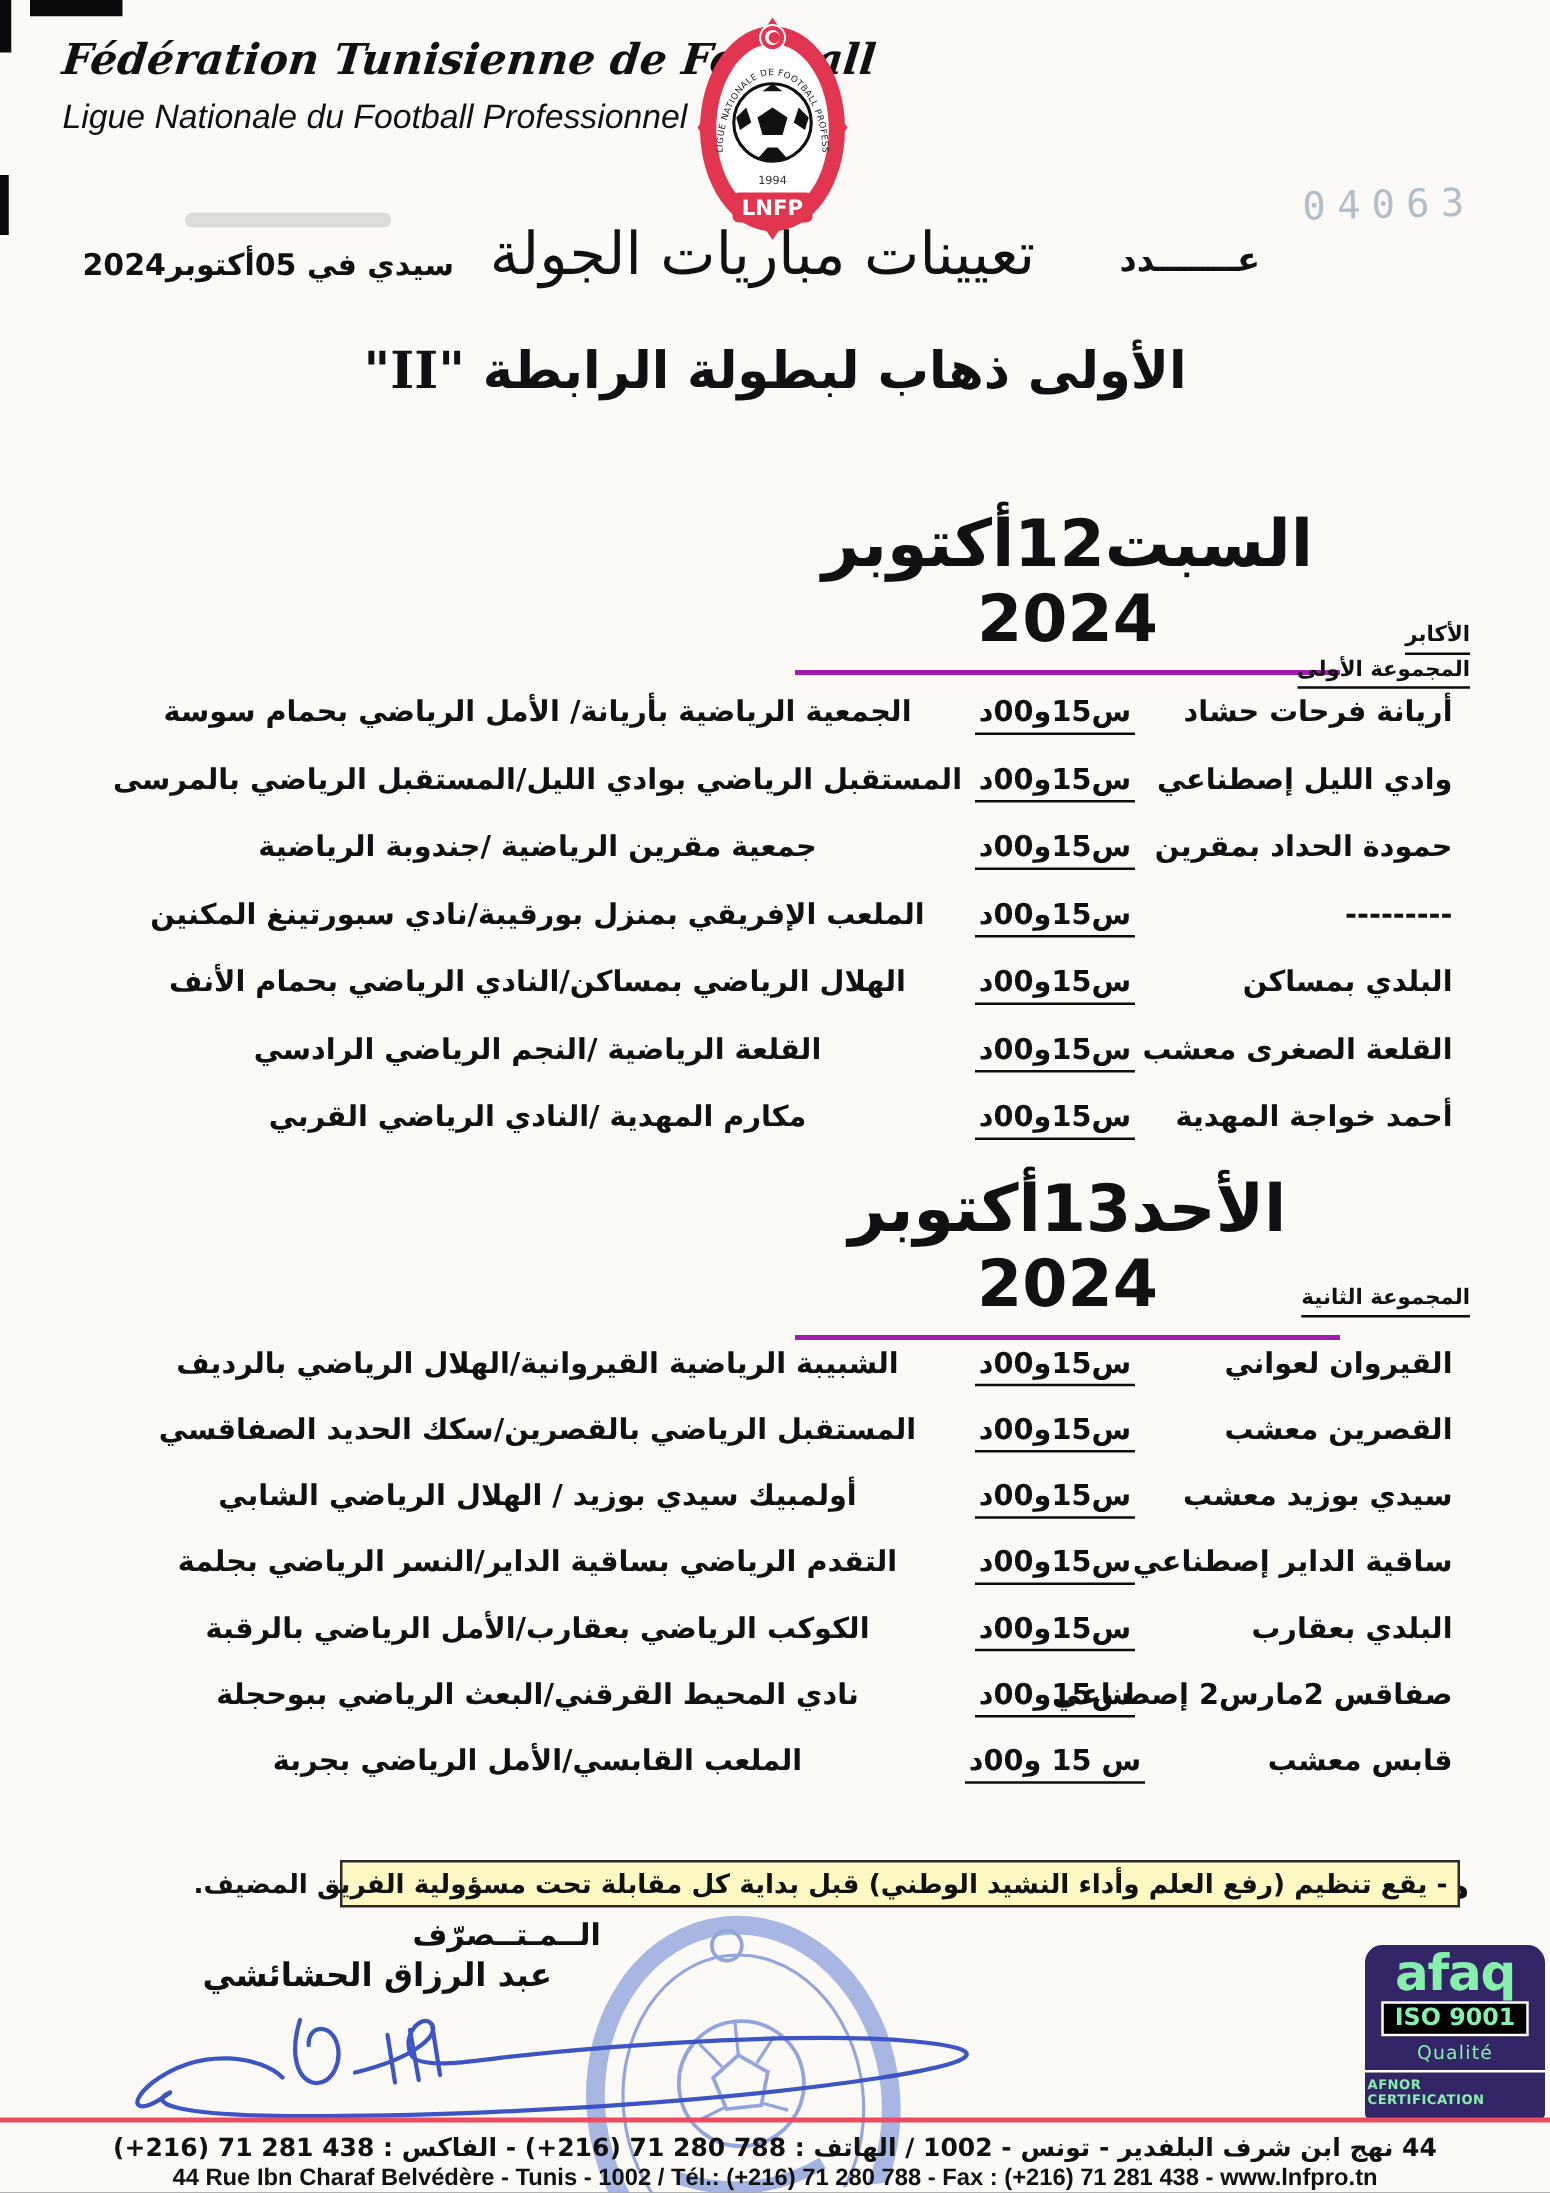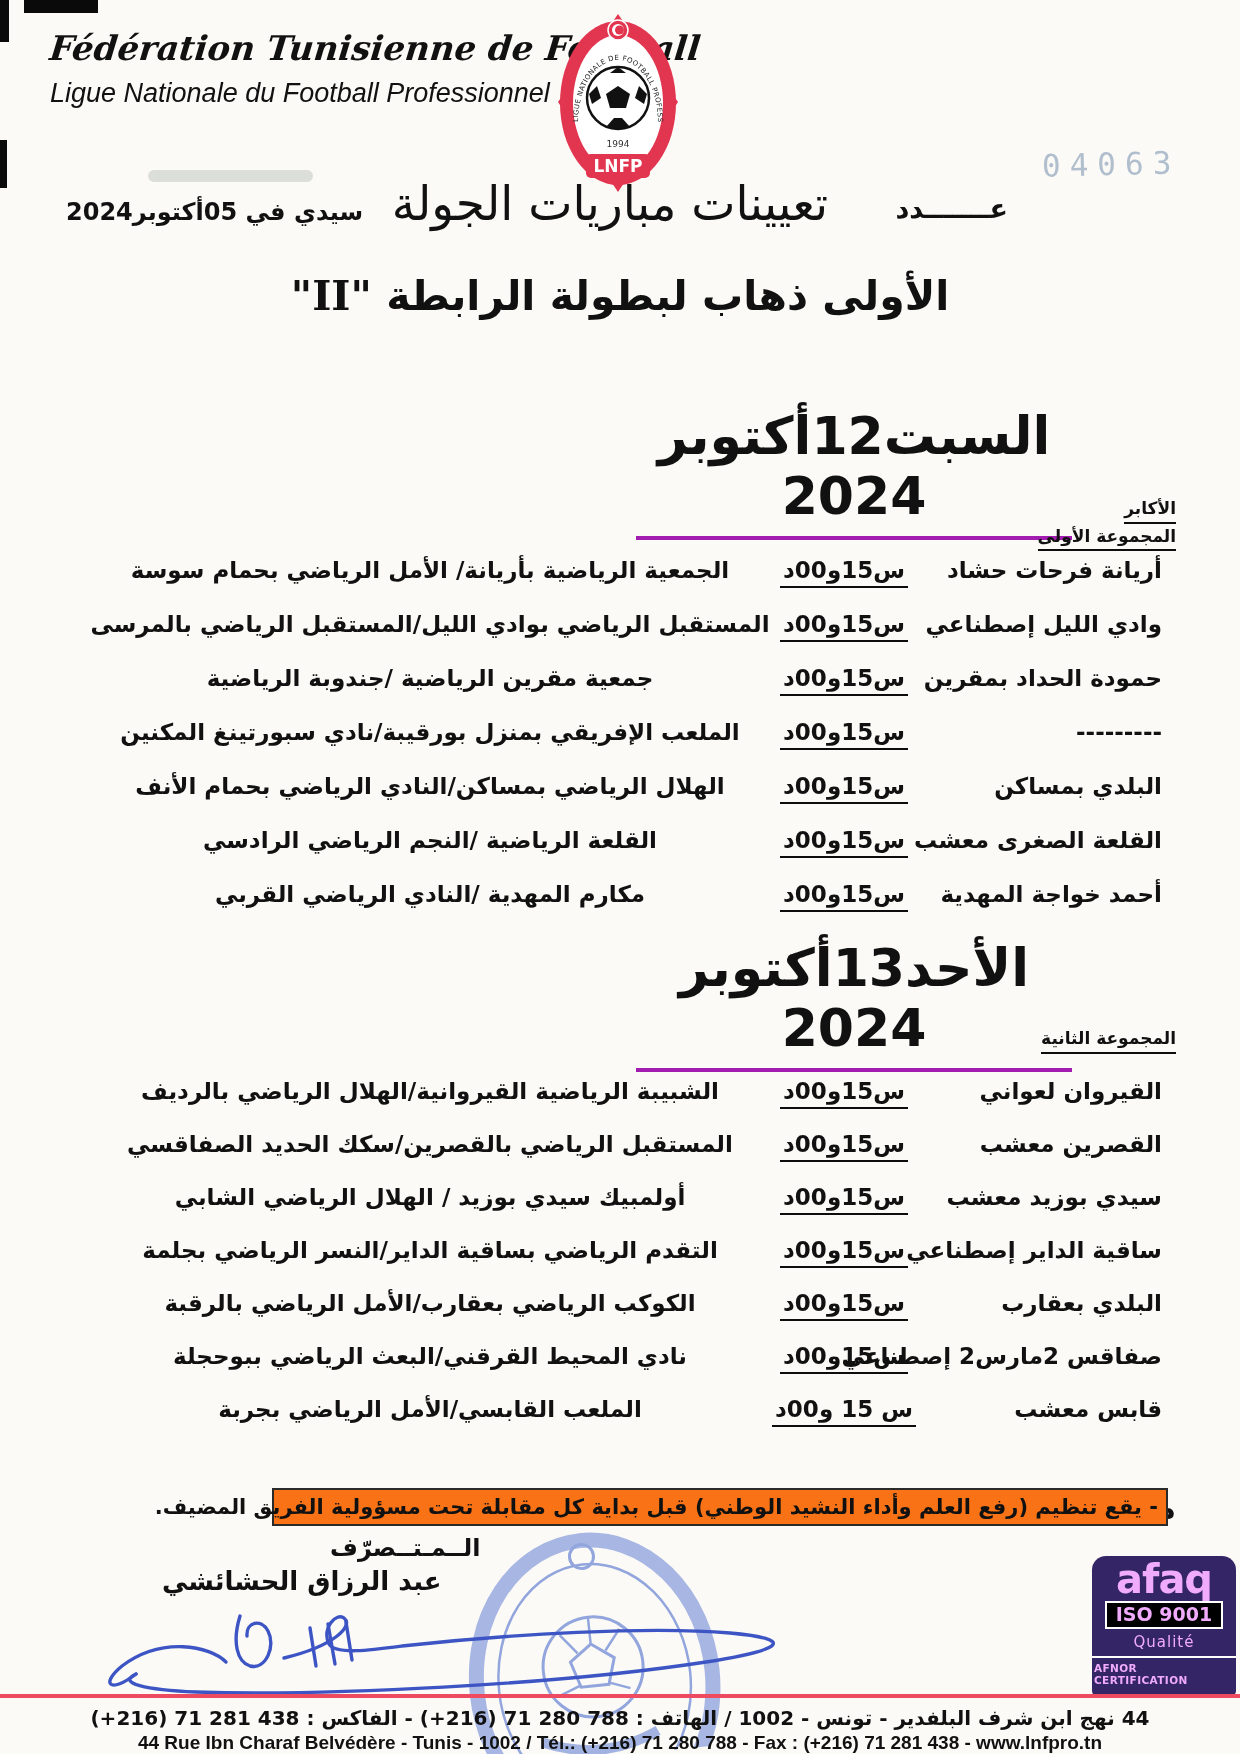--- a/index.html
+++ b/index.html
@@ -61,35 +61,35 @@
   .row { display:flex; direction:rtl; align-items:center; height:54px; }
   .rows-2 .row { height:53px; }
   .venue { width:244px; text-align:right; font-size:23px; font-weight:700; white-space:nowrap; }
   .time  { width:148px; text-align:center; font-size:23px; font-weight:700; white-space:nowrap; }
   .time b { font-weight:700; border-bottom:2px solid #0d0d0d; padding:0 3px 3px; }
   .match { flex:1; text-align:center; font-size:23px; font-weight:700; padding-left:12px; white-space:nowrap; }
 
   .note-label { right:64px; top:1448px; font-size:32px; font-weight:700;margin-top:40px; }
   .note-box {
     left:272px; right:72px; top:1488px;
-    border:2px solid #2a2a2a; background:#f97316;
+    border:2px solid #2a2a2a; background:#fef9c3;
     font-size:21px; font-weight:700; text-align:center;
     padding:5px 8px; white-space:nowrap;
   }
 
   .sig-role { left:330px; top:1534px; font-size:24px; font-weight:700; }
   .sig-name { left:162px; top:1566px; font-size:26px; font-weight:700; }
   .sig-scribble { left:88px; top:1588px; }
   .club-stamp { left:438px; top:1532px; opacity:.62; transform:rotate(-6deg); }
 
   .afaq {
     left:1092px; top:1556px; width:144px; height:140px;
     background:#342566; border-radius:14px 14px 5px 5px;
     display:flex; flex-direction:column; align-items:center;
-    color:#f0abfc; overflow:hidden;
+    color:#86efac; overflow:hidden;
   }
   .afaq .brand { font-size:40px; font-weight:700; letter-spacing:-1px; line-height:1.0; margin-top:3px; }
   .afaq .iso { background:#000; border:2px solid #fff; font-size:19px; font-weight:700; padding:0 9px 2px; margin-top:2px; white-space:nowrap; }
   .afaq .quality { font-size:15px; margin-top:4px; letter-spacing:1px; }
   .afaq .afnor { width:100%; border-top:2px solid #fff; margin-top:5px; padding:4px 2px 6px; font-size:10.5px; font-weight:700; text-align:left; letter-spacing:.4px; }
 
   .footer-line { left:0; right:0; top:1694px; height:4px; background:#ee4a60; }
   .address-ar { left:0; right:0; top:1706px; text-align:center; font-size:20px; font-weight:700; }
   .address-fr { left:0; right:0; top:1732px; text-align:center; font-size:19px; font-weight:700; font-family:"Liberation Sans", sans-serif; }
 </style>

